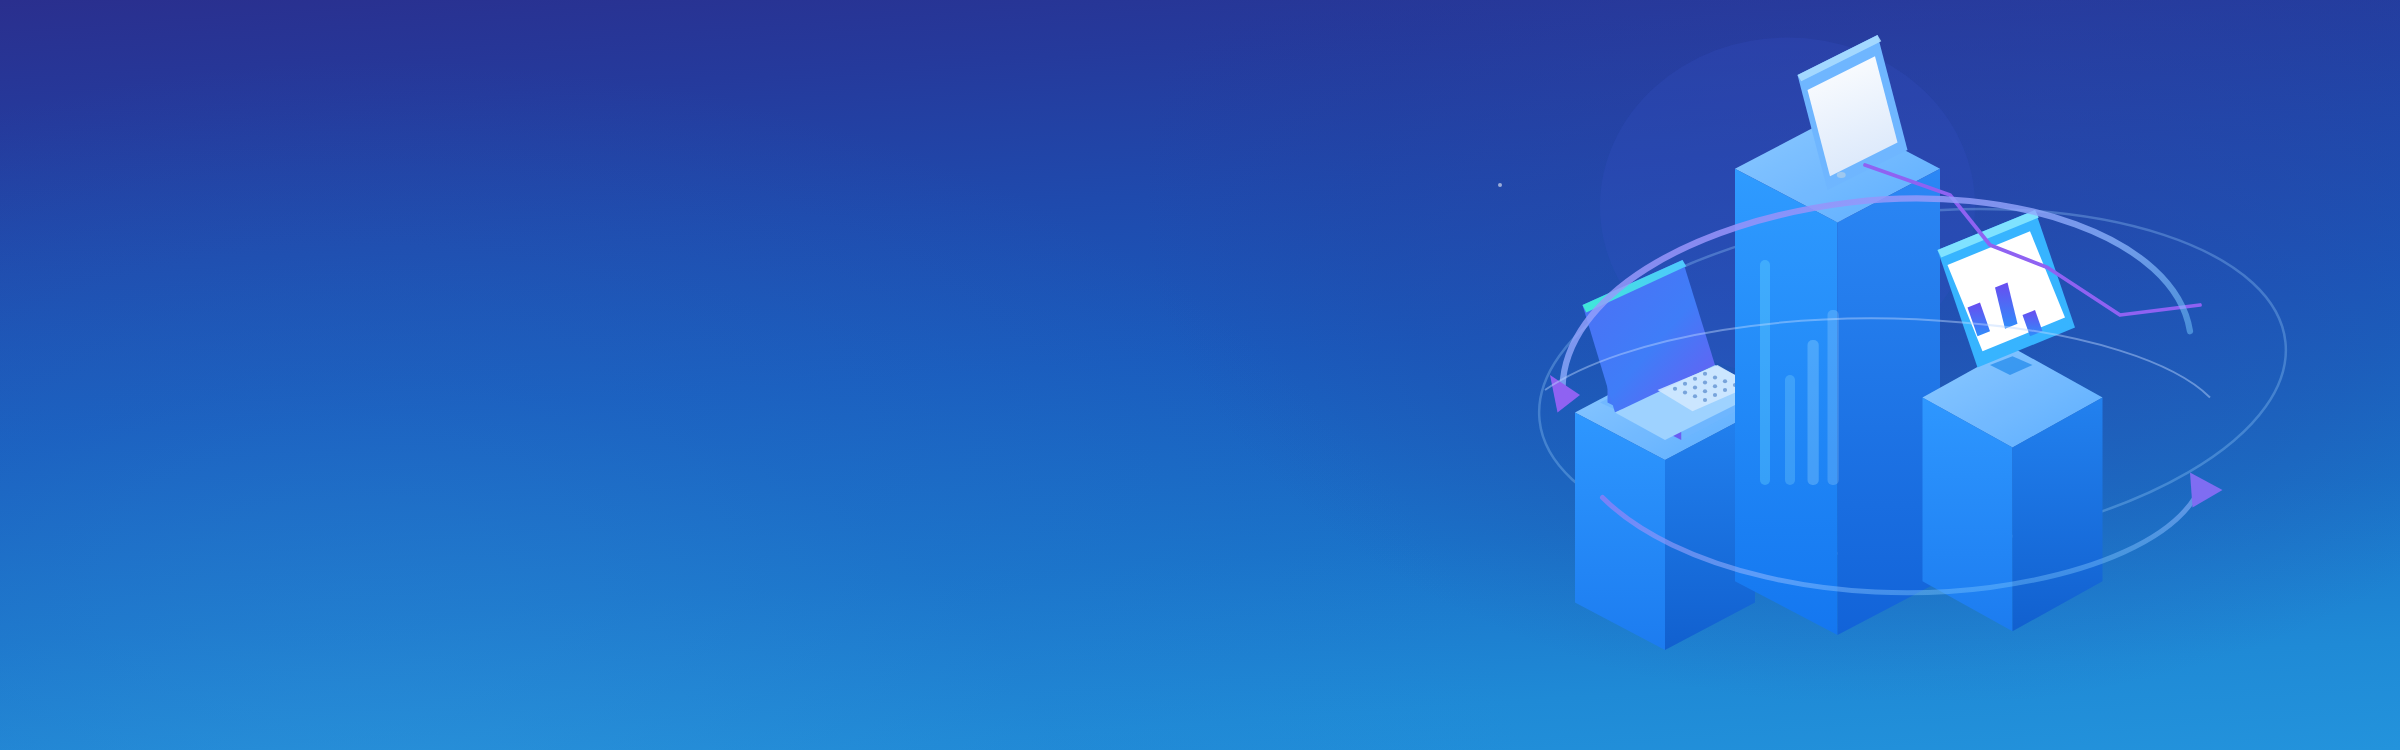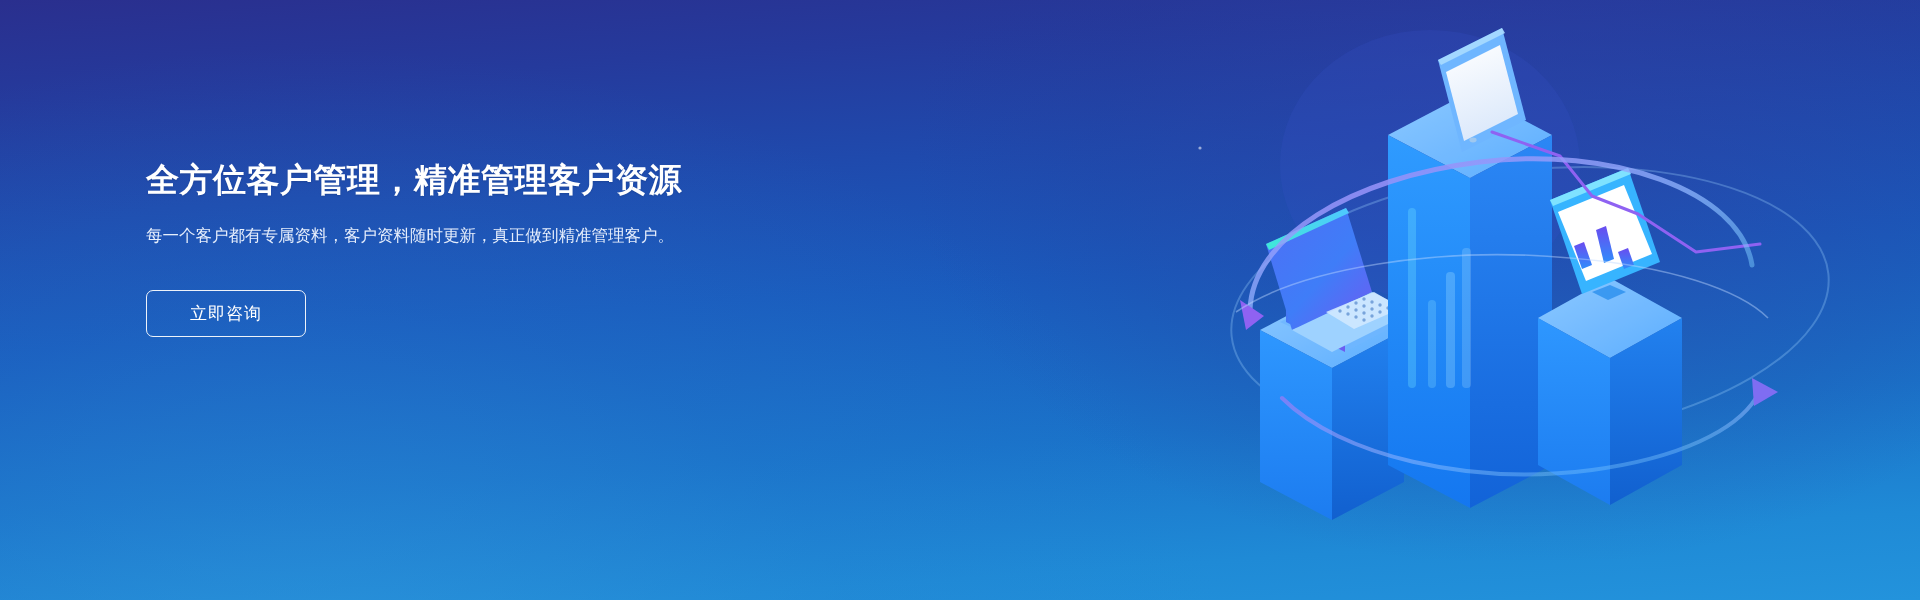--- a/index.html
+++ b/index.html
@@ -49,25 +49,20 @@
   .art{position:absolute;right:0;top:0;width:780px;height:600px;}
   .art svg{display:block;width:100%;height:100%;}
 </style>
 </head>
 <body>
 
 <div class="banner">
   <div class="glow2"></div>
   <div class="glow"></div>
 
-  <div class="copy">
-    <h1 class="headline">全方位客户管理，精准管理客户资源</h1>
-    <p class="subcopy">每一个客户都有专属资料，客户资料随时更新，真正做到精准管理客户。</p>
-    <button class="cta">立即咨询</button>
-  </div>
 
   <div class="art">
     <svg viewBox="0 0 780 600" xmlns="http://www.w3.org/2000/svg" aria-hidden="true">
       <defs>
         <linearGradient id="gBarFaceC" x1="0" y1="0" x2="0" y2="1">
           <stop offset="0%" stop-color="#2f9bff"></stop>
           <stop offset="100%" stop-color="#1477f0"></stop>
         </linearGradient>
         <linearGradient id="gBarSideC" x1="0" y1="0" x2="0" y2="1">
           <stop offset="0%" stop-color="#2b87f5"></stop>

